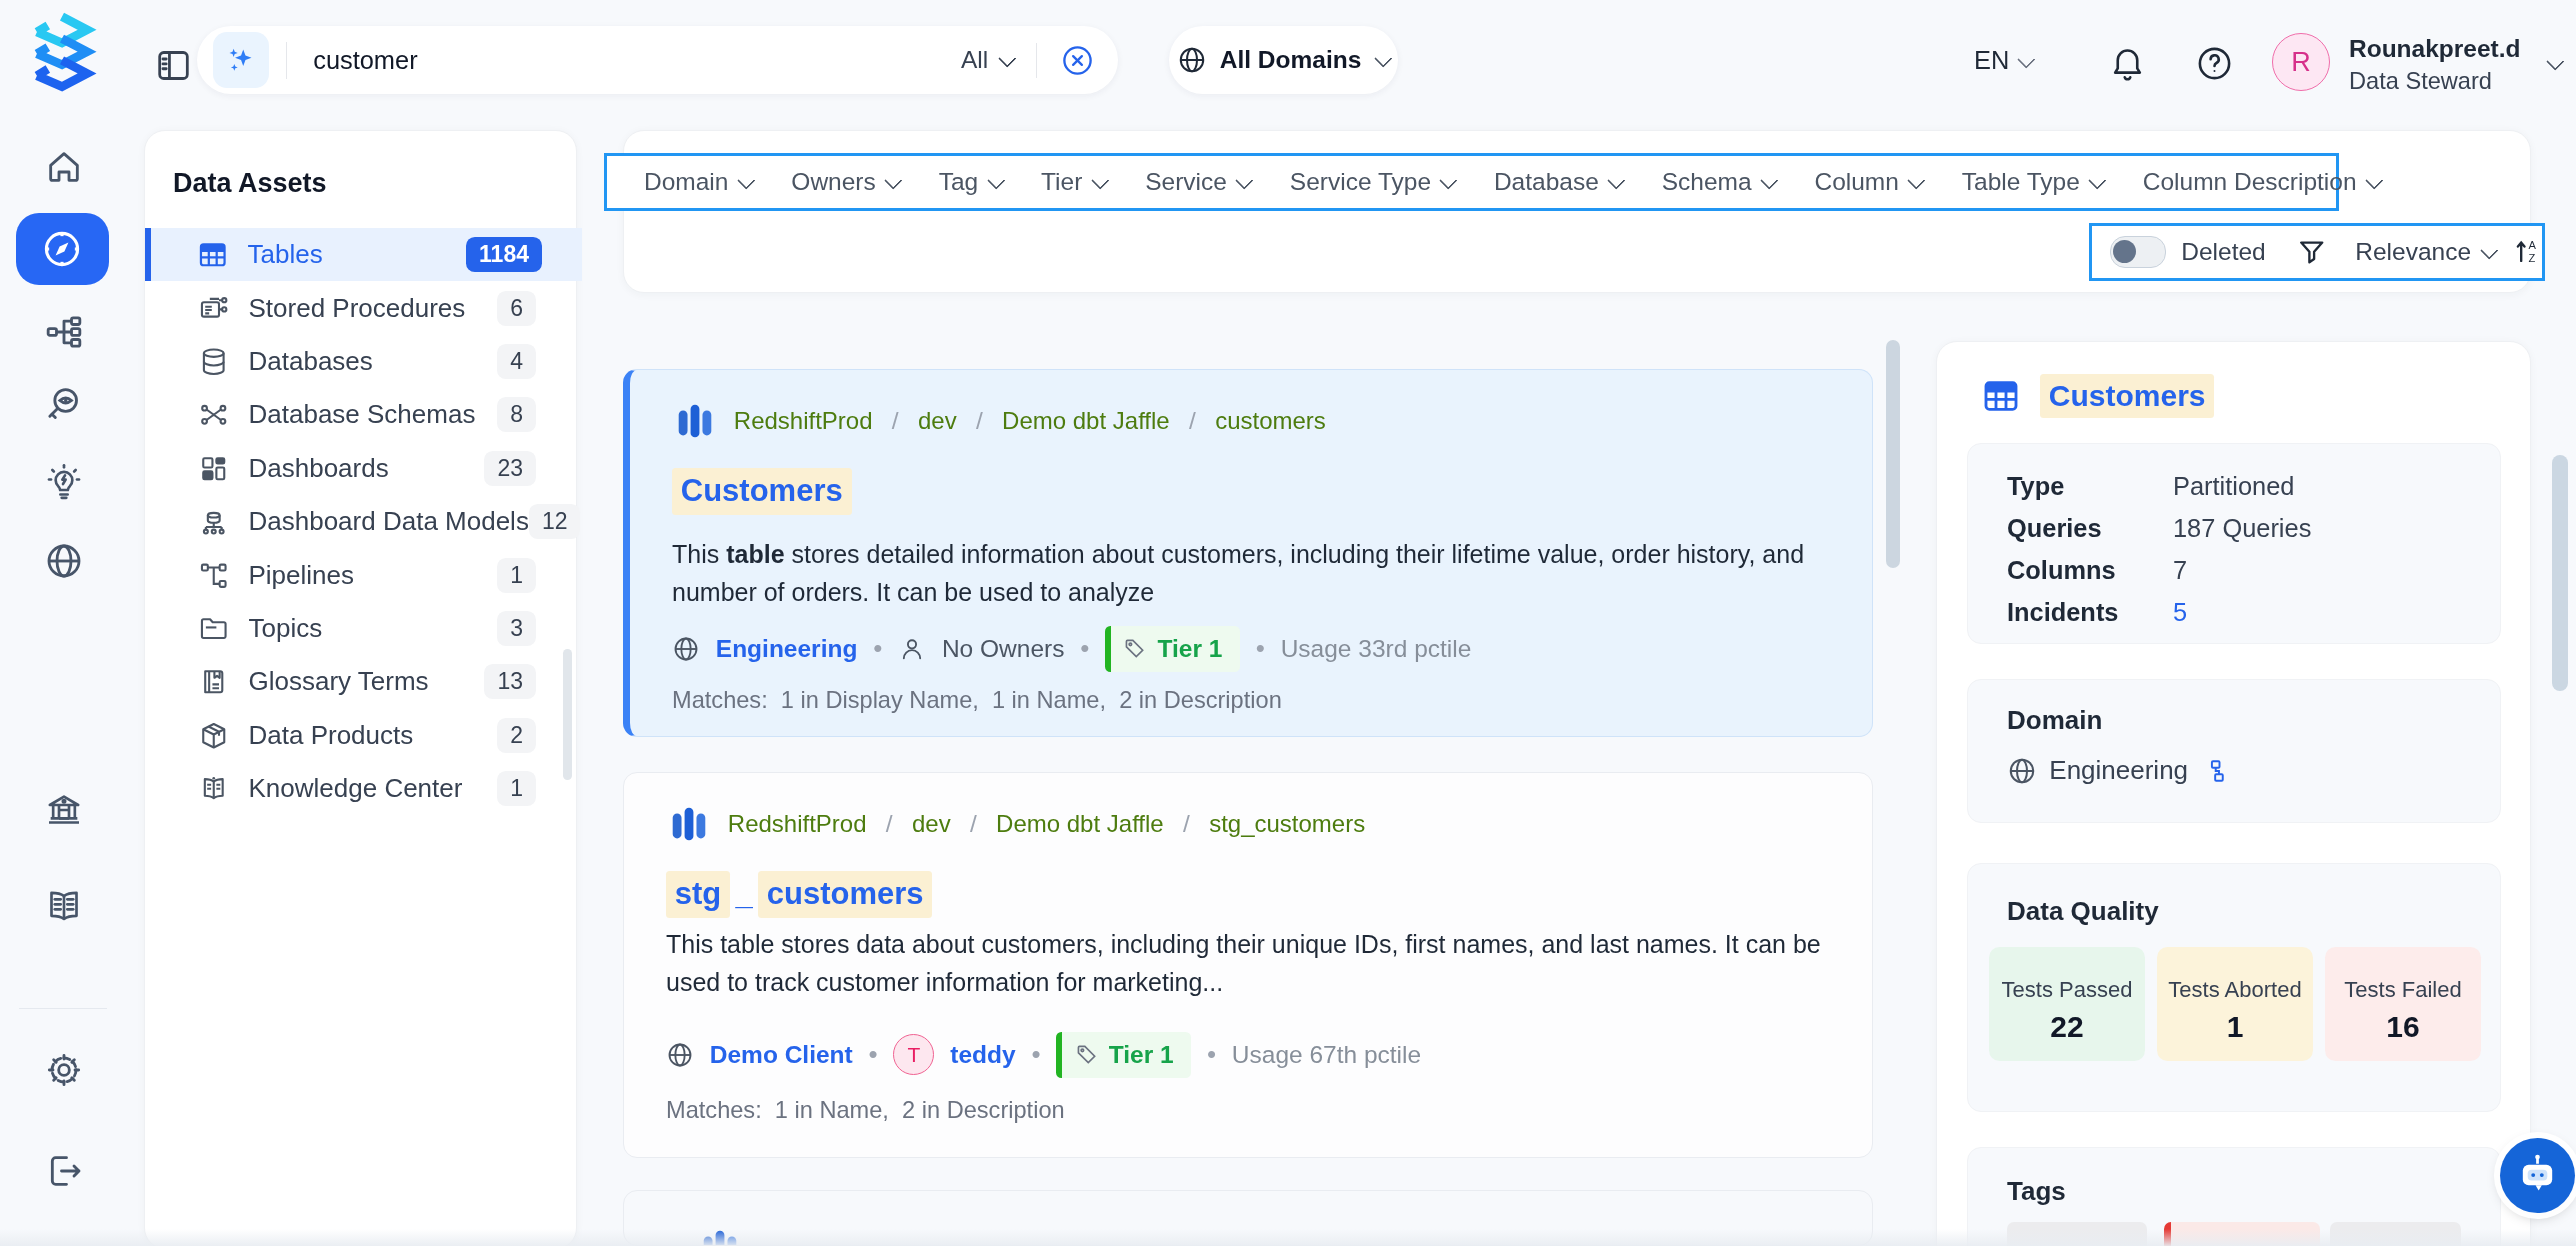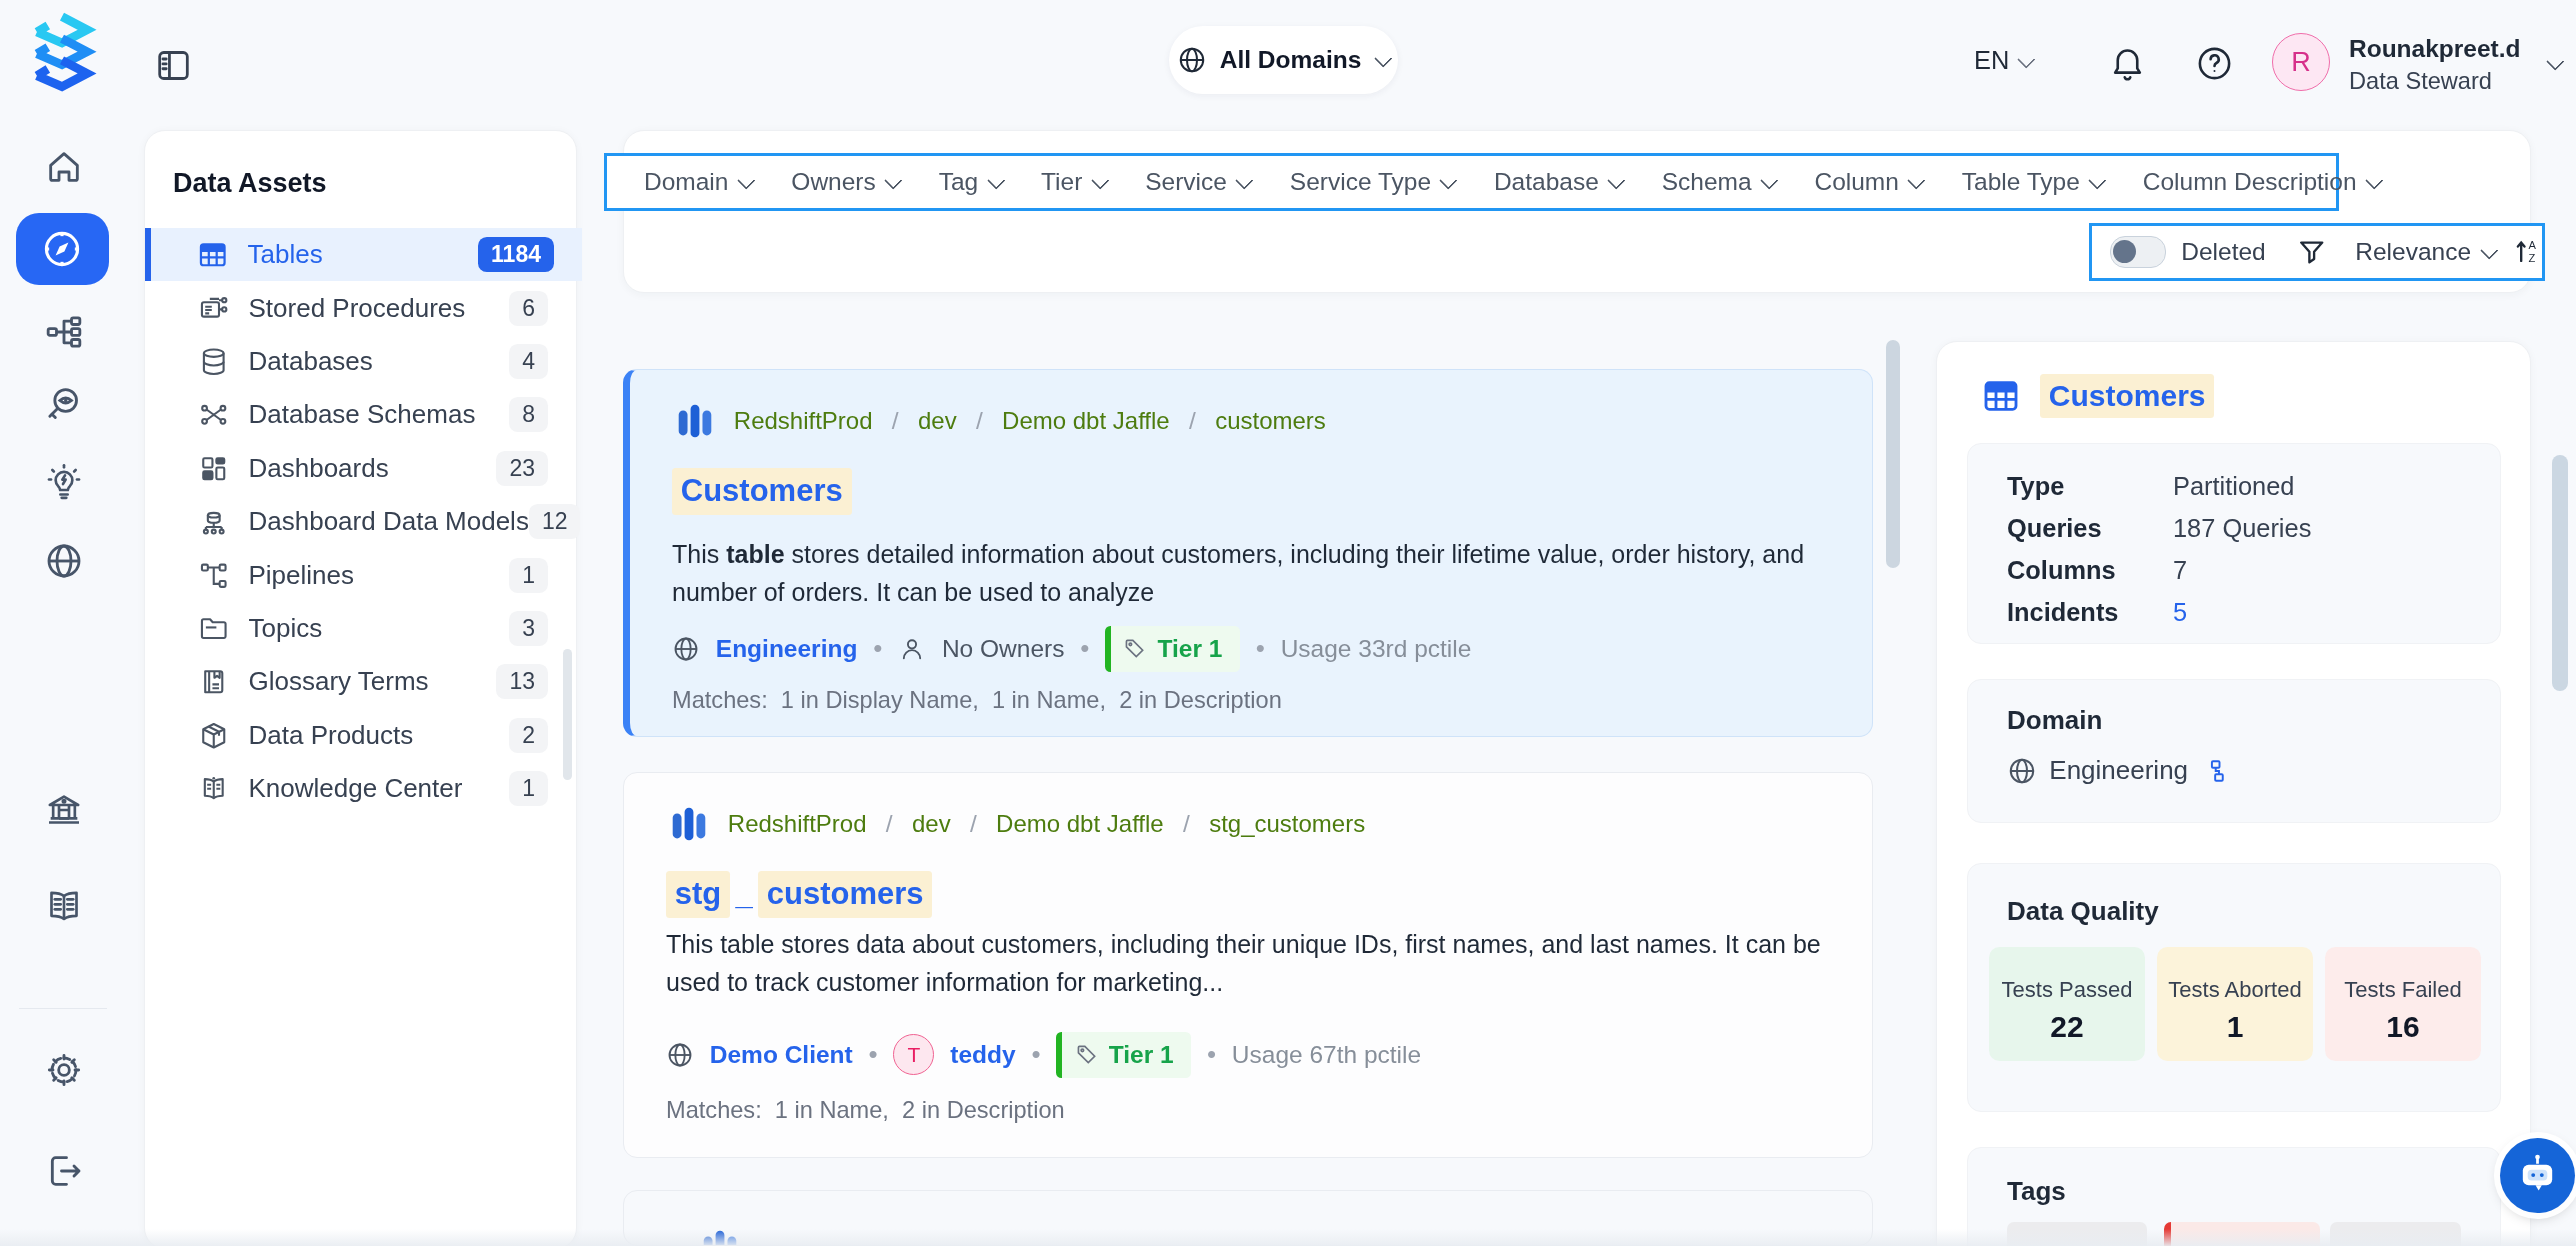--- a/index.html
+++ b/index.html
@@ -26,21 +26,21 @@
   
   .rail-ic{left:44px;width:40px;height:40px;color:#475569;cursor:pointer}
   .rail-tile{left:15.8px;top:213px;width:93px;height:72px;background:#2767f4;border-radius:23px;display:flex;align-items:center;justify-content:center;cursor:pointer}
   .rail-div{left:19px;top:1008px;width:88px;height:0.9px;background:#e5e9ef}
   
   .assets{left:144px;top:130px;width:431px;height:1117px;background:#fff;border:0.9px solid #eef0f3;border-radius:21px;box-shadow:0 1.8px 8.8px rgba(30,40,60,.04)}
   .assets h2{margin:0;position:absolute;left:28px;top:37px;font-size:27px;font-weight:700;color:#111827}
   .arow{position:absolute;left:0;width:431px;height:53px;display:flex;align-items:center;cursor:pointer}
   .aicon{margin-left:53px;width:31.5px;height:31.5px;flex:none;color:#4b5563}
   .albl{margin-left:19px;font-size:26px;color:#374151;flex:1;white-space:nowrap}
-  .acnt{margin-right:28px;background:#f3f4f6;border-radius:8.8px;padding:4.4px 13px;font-size:23px;color:#374151}
+  .acnt{margin-right:40px;background:#f3f4f6;border-radius:8.8px;padding:4.4px 13px;font-size:23px;color:#374151}
   .arow.active{background:#e8f1fe;border-left:6.1px solid #2563eb}
   .arow.active .aicon{margin-left:46px;color:#2563eb}
   .arow.active .albl{color:#2563eb;font-weight:400}
   .arow.active .acnt{background:#2563eb;color:#fff;font-weight:700}
   .asb{left:563px;top:649px;width:8.8px;height:131px;background:#e1e6eb;border-radius:4.4px}
   
   .fcard{left:623px;top:130px;width:1906px;height:161px;background:#fff;border:0.9px solid #eef0f3;border-radius:21px;box-shadow:0 1.8px 8.8px rgba(30,40,60,.04)}
   .fhl{left:604px;top:153px;width:1735px;height:58px;border:3.5px solid #2196f3;background:#fff;display:flex;align-items:center;gap:39px;padding-left:37px;box-sizing:border-box}
   .fitem{display:flex;align-items:center;gap:7.9px;font-size:24.5px;color:#4b5563;white-space:nowrap;cursor:pointer}
   .chl{left:2089px;top:223px;width:456px;height:58px;border:3.5px solid #2196f3;background:#fff;display:flex;align-items:center;box-sizing:border-box}
@@ -118,20 +118,42 @@
   <div class="abs toggle-icon">
     <svg width="39" height="39" viewBox="0 0 24 24" fill="none" stroke="#374151" stroke-width="1.7" stroke-linecap="round">
       <rect x="3.5" y="4" width="17" height="16" rx="2.5"></rect>
         <line x1="9.5" y1="4" x2="9.5" y2="20"></line>
       <line x1="5.5" y1="8" x2="7.5" y2="8"></line>
         <line x1="5.5" y1="11" x2="7.5" y2="11"></line>
         <line x1="5.5" y1="14" x2="7.5" y2="14"></line>
     </svg>
   </div>
 
+  <div class="abs searchbar">
+    <div class="spark-btn">
+      <svg width="33" height="33" viewBox="0 0 24 24" fill="#2f7df6">
+        <path d="M14 4 L15.6 8.4 L20 10 L15.6 11.6 L14 16 L12.4 11.6 L8 10 L12.4 8.4 Z"></path>
+        <path d="M7 3.5 L7.8 5.7 L10 6.5 L7.8 7.3 L7 9.5 L6.2 7.3 L4 6.5 L6.2 5.7 Z"></path>
+        <path d="M7.5 14.5 L8.2 16.3 L10 17 L8.2 17.7 L7.5 19.5 L6.8 17.7 L5 17 L6.8 16.3 Z"></path>
+      </svg>
+    </div>
+    <div class="sdiv"></div>
+    <div class="query">customer</div>
+    <div class="scope">
+      <span>All</span>
+        <i class="cv"></i>
+    </div>
+    <div class="clearx">
+      <svg width="35" height="35" viewBox="0 0 24 24" fill="none" stroke="#2563eb" stroke-width="1.6" stroke-linecap="round">
+        <circle cx="12" cy="12" r="9"></circle>
+          <line x1="9" y1="9" x2="15" y2="15"></line>
+          <line x1="15" y1="9" x2="9" y2="15"></line>
+      </svg>
+    </div>
+  </div>
 
   <div class="abs domains-pill">
     <svg width="30" height="30" viewBox="0 0 24 24" fill="none" stroke="#1f2937" stroke-width="1.6">
       <circle cx="12" cy="12" r="9"></circle>
         <ellipse cx="12" cy="12" rx="4" ry="9"></ellipse>
         <line x1="3" y1="12" x2="21" y2="12"></line>
     </svg>
     <span>All Domains</span>
     <i class="cv" style="color:#4b5563"></i>
   </div>

